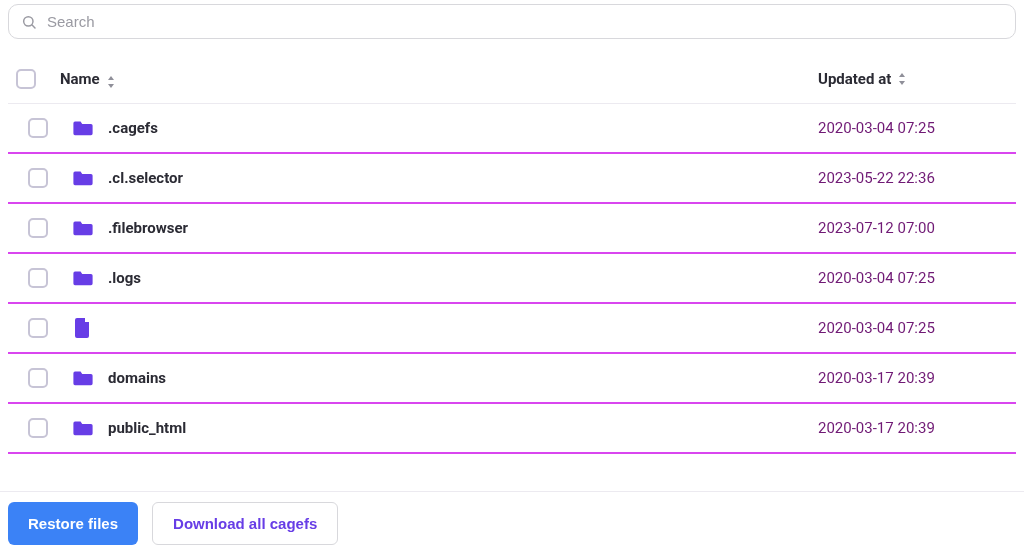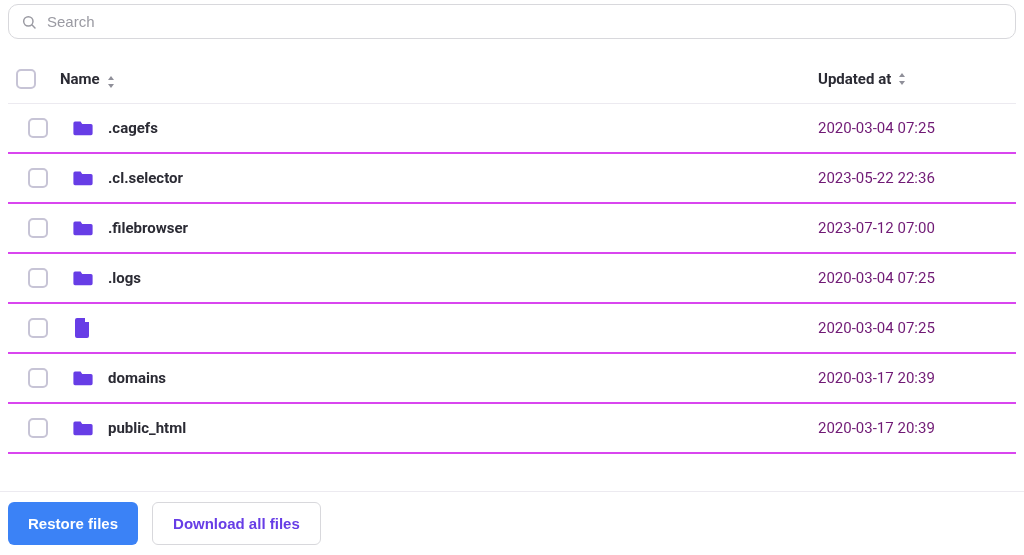--- a/index.html
+++ b/index.html
@@ -306,14 +306,14 @@
           </div>
         </div>
       </div>
 
   </div>
 
 </div>
 
 <div class="footer">
   <button class="btn btn-primary">Restore files</button>
-  <button class="btn btn-secondary">Download all files</button>
+  <button class="btn btn-secondary">Download all cagefs</button>
 </div>
 
 </body></html>

